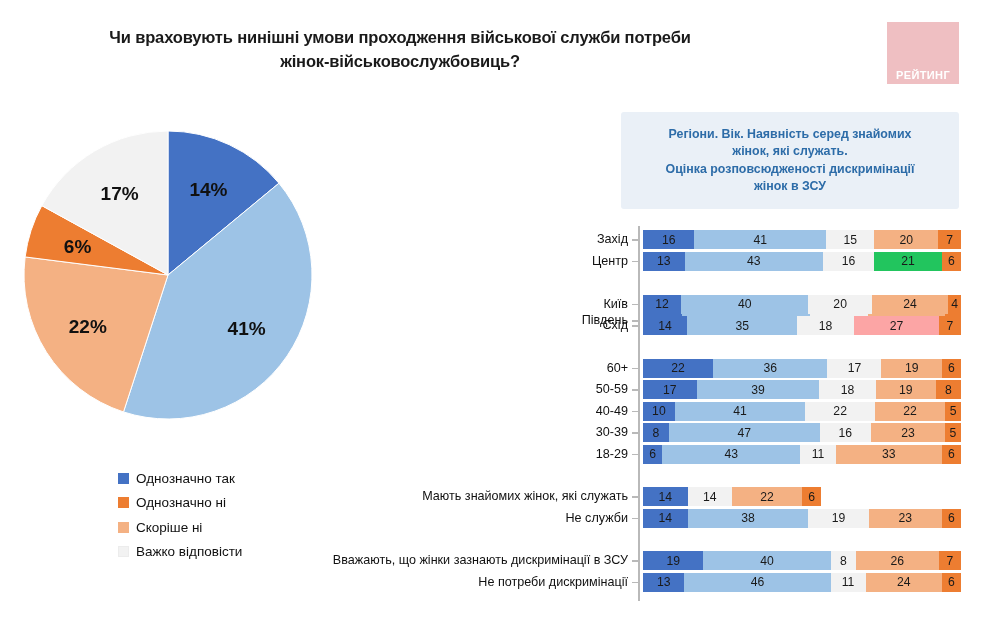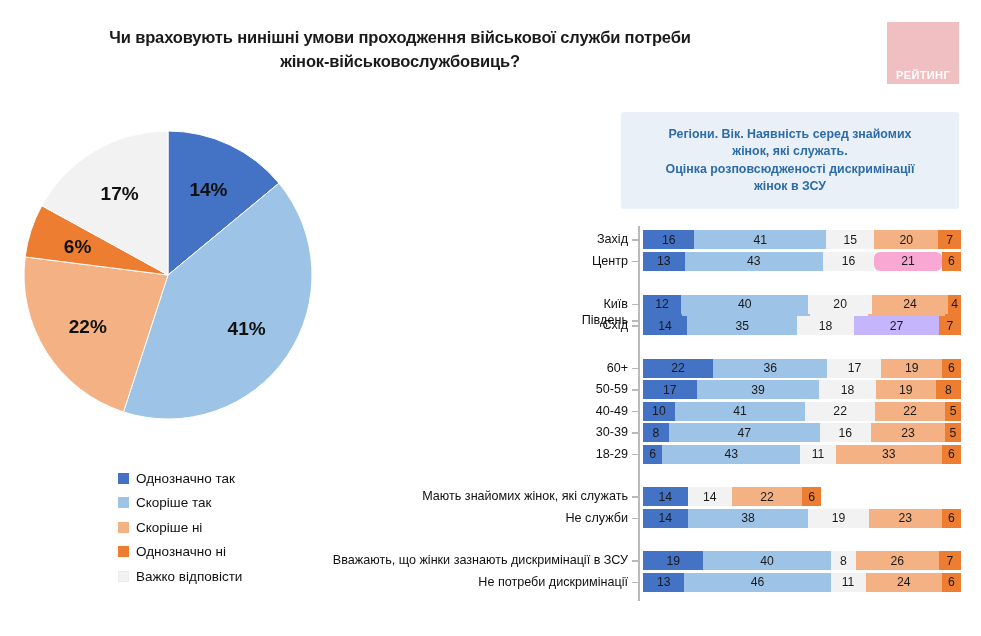--- a/index.html
+++ b/index.html
@@ -209,30 +209,26 @@
         </g>
     </svg>
   </div>
 
   <div id="legend">
       <div class="legend-row">
         <span class="legend-sw" style="background: rgb(68, 114, 196);"></span>
         <span class="legend-label">Однозначно так</span>
       </div>
       <div class="legend-row">
-        <span class="legend-sw" style="background: rgb(157, 195, 230);"></span>
-        <span class="legend-label">Скоріше так</span>
+        <span class="legend-sw" style="background: rgb(237, 125, 49);"></span>
+        <span class="legend-label">Однозначно ні</span>
       </div>
       <div class="legend-row">
         <span class="legend-sw" style="background: rgb(244, 177, 131);"></span>
         <span class="legend-label">Скоріше ні</span>
-      </div>
-      <div class="legend-row">
-        <span class="legend-sw" style="background: rgb(237, 125, 49);"></span>
-        <span class="legend-label">Однозначно ні</span>
       </div>
       <div class="legend-row">
         <span class="legend-sw" style="background: rgb(242, 242, 242); border: 1px solid rgb(236, 236, 236);"></span>
         <span class="legend-label">Важко відповісти</span>
       </div>
     </div>
 
   <div id="panel-head">
       <div class="ph-line">Регіони. Вік. Наявність серед знайомих</div>
       <div class="ph-line">жінок, які служать.</div>
@@ -253,21 +249,21 @@
           <div class="seg" style="flex: 0 0 7.07071%; background: rgb(237, 125, 49);">7</div>
         </div>
       </div>
       <div class="bar-row" style="top: 25.5px;">
         <div class="row-label">Центр</div>
         <div class="tick"></div>
         <div class="bar-track">
           <div class="seg" style="flex: 0 0 13.1313%; background: rgb(68, 114, 196);">13</div>
           <div class="seg" style="flex: 0 0 43.4343%; background: rgb(157, 195, 230);">43</div>
           <div class="seg" style="flex: 0 0 16.1616%; background: rgb(242, 242, 242);">16</div>
-          <div class="seg" style="flex: 0 0 21.2121%; background: #f9a8d4; border-radius: 6px;">21</div>
+          <div class="seg" style="flex: 0 0 21.2121%; background: #22c55e;">21</div>
           <div class="seg" style="flex: 0 0 6.06061%; background: rgb(237, 125, 49);">6</div>
         </div>
       </div>
       <div class="bar-row" style="top: 47px; margin-top: 38px;">
         <div class="row-label">Південь</div>
         <div class="tick"></div>
         <div class="bar-track">
           <div class="seg" style="flex: 0 0 12.1212%; background: rgb(68, 114, 196);">12</div>
           <div class="seg" style="flex: 0 0 40.404%; background: rgb(157, 195, 230);">40</div>
           <div class="seg" style="flex: 0 0 18.1818%; background: rgb(242, 242, 242);">18</div>
@@ -286,21 +282,21 @@
           <div class="seg" style="flex: 0 0 4%; background: rgb(237, 125, 49);">4</div>
         </div>
       </div>
       <div class="bar-row" style="top: 90px;">
         <div class="row-label">Схід</div>
         <div class="tick"></div>
         <div class="bar-track">
           <div class="seg" style="flex: 0 0 13.8614%; background: rgb(68, 114, 196);">14</div>
           <div class="seg" style="flex: 0 0 34.6535%; background: rgb(157, 195, 230);">35</div>
           <div class="seg" style="flex: 0 0 17.8218%; background: rgb(242, 242, 242);">18</div>
-          <div class="seg" style="flex: 0 0 26.7327%; background: #c4b5fd;">27</div>
+          <div class="seg" style="flex: 0 0 26.7327%; background: #fca5a5;">27</div>
           <div class="seg" style="flex: 0 0 6.93069%; background: rgb(237, 125, 49);">7</div>
         </div>
       </div>
       <div class="bar-row" style="top: 132.5px;">
         <div class="row-label">60+</div>
         <div class="tick"></div>
         <div class="bar-track">
           <div class="seg" style="flex: 0 0 22%; background: rgb(68, 114, 196);">22</div>
           <div class="seg" style="flex: 0 0 36%; background: rgb(157, 195, 230);">36</div>
           <div class="seg" style="flex: 0 0 17%; background: rgb(242, 242, 242);">17</div>

